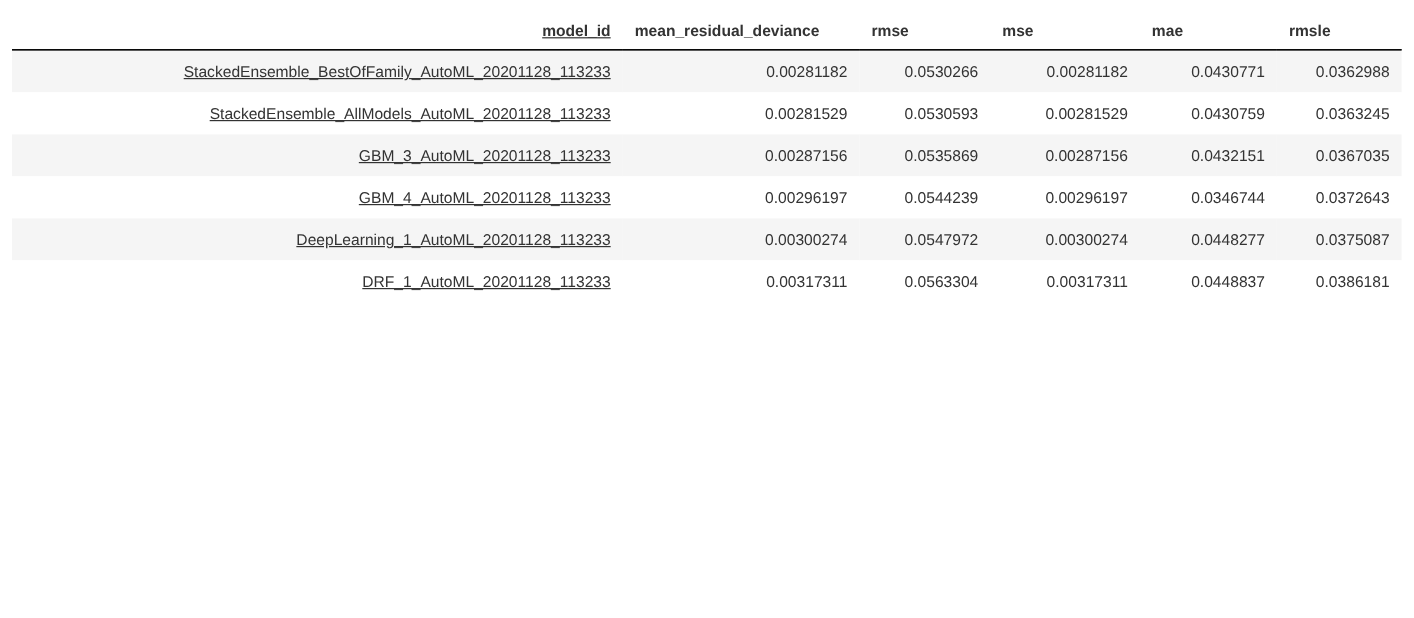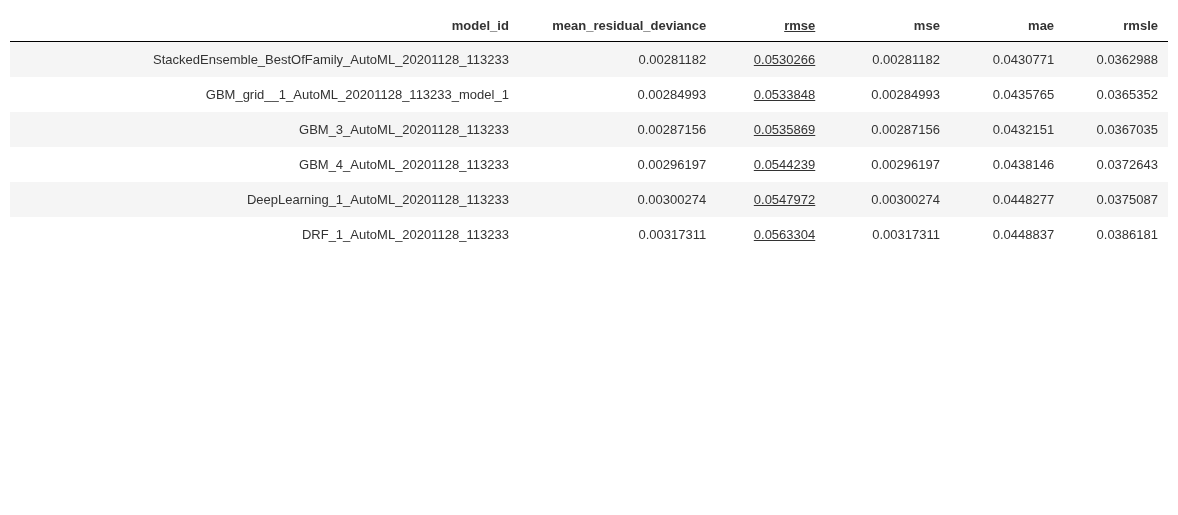--- a/index.html
+++ b/index.html
@@ -13,48 +13,48 @@
       color: #333;
       background: #fff;
       padding: 10px;
     }
     table {
       border-collapse: collapse;
       width: 1158px;
     }
     thead th {
       font-weight: 700;
-      text-align: right;
+      text-align: left;
       padding: 8px 10px;
       border-bottom: 1px solid #000;
       white-space: nowrap;
     }
     thead th:first-child {
       text-align: right;
     }
     tbody td {
       text-align: right;
       padding: 10px 10px;
       white-space: nowrap;
     }
     tbody tr:nth-child(odd) {
       background-color: #f5f5f5;
     }
     tbody tr:nth-child(even) {
       background-color: #ffffff;
     }
     .col-id {
       width: 490px;
+      text-decoration: underline;
     }
     .col-mrd {
       width: 190px;
     }
     .col-rmse {
       width: 105px;
-      text-decoration: underline;
     }
     .col-mse {
       width: 120px;
     }
     .col-mae {
       width: 110px;
     }
     .col-rmsle {
       width: 100px;
     }
@@ -76,41 +76,41 @@
   <tbody>
       <tr>
         <td class="col-id">StackedEnsemble_BestOfFamily_AutoML_20201128_113233</td>
         <td class="col-mrd">0.00281182</td>
         <td class="col-rmse">0.0530266</td>
         <td class="col-mse">0.00281182</td>
         <td class="col-mae">0.0430771</td>
         <td class="col-rmsle">0.0362988</td>
       </tr>
       <tr>
-        <td class="col-id">GBM_grid__1_AutoML_20201128_113233_model_1</td>
-        <td class="col-mrd">0.00284993</td>
-        <td class="col-rmse">0.0533848</td>
-        <td class="col-mse">0.00284993</td>
-        <td class="col-mae">0.0435765</td>
-        <td class="col-rmsle">0.0365352</td>
+        <td class="col-id">StackedEnsemble_AllModels_AutoML_20201128_113233</td>
+        <td class="col-mrd">0.00281529</td>
+        <td class="col-rmse">0.0530593</td>
+        <td class="col-mse">0.00281529</td>
+        <td class="col-mae">0.0430759</td>
+        <td class="col-rmsle">0.0363245</td>
       </tr>
       <tr>
         <td class="col-id">GBM_3_AutoML_20201128_113233</td>
         <td class="col-mrd">0.00287156</td>
         <td class="col-rmse">0.0535869</td>
         <td class="col-mse">0.00287156</td>
         <td class="col-mae">0.0432151</td>
         <td class="col-rmsle">0.0367035</td>
       </tr>
       <tr>
         <td class="col-id">GBM_4_AutoML_20201128_113233</td>
         <td class="col-mrd">0.00296197</td>
         <td class="col-rmse">0.0544239</td>
         <td class="col-mse">0.00296197</td>
-        <td class="col-mae">0.0438146</td>
+        <td class="col-mae">0.0346744</td>
         <td class="col-rmsle">0.0372643</td>
       </tr>
       <tr>
         <td class="col-id">DeepLearning_1_AutoML_20201128_113233</td>
         <td class="col-mrd">0.00300274</td>
         <td class="col-rmse">0.0547972</td>
         <td class="col-mse">0.00300274</td>
         <td class="col-mae">0.0448277</td>
         <td class="col-rmsle">0.0375087</td>
       </tr>

